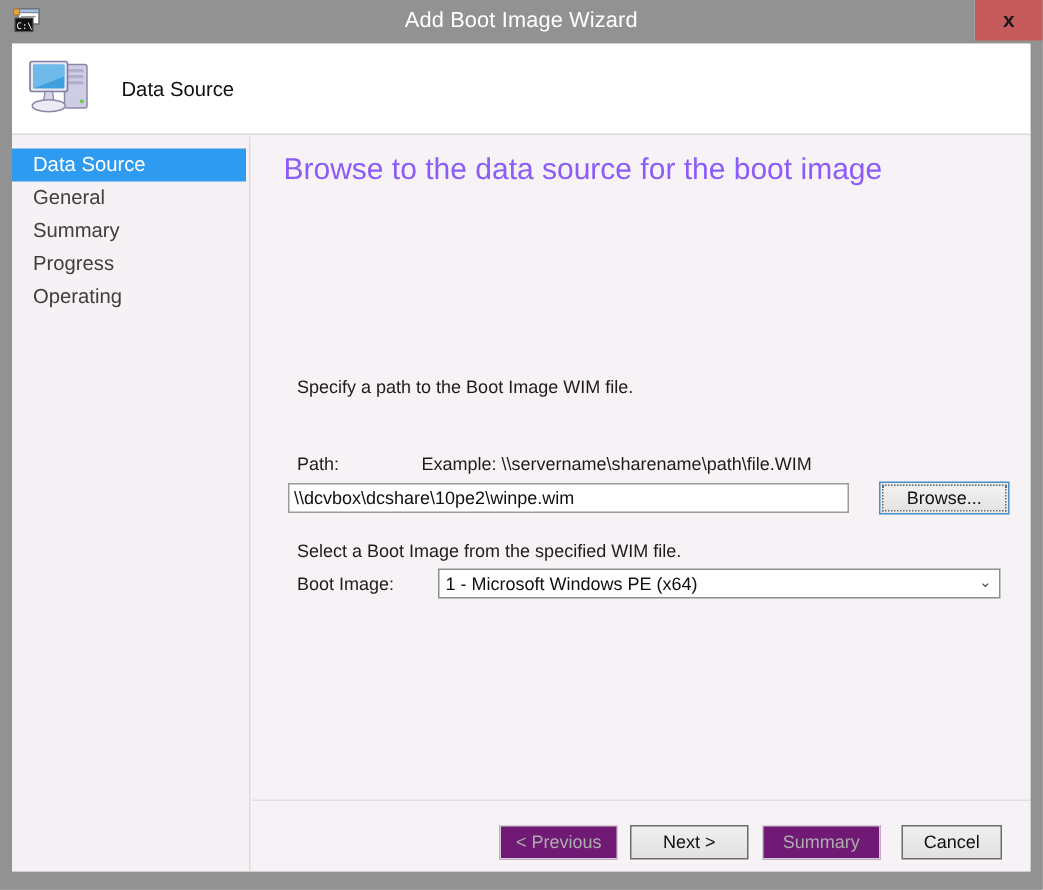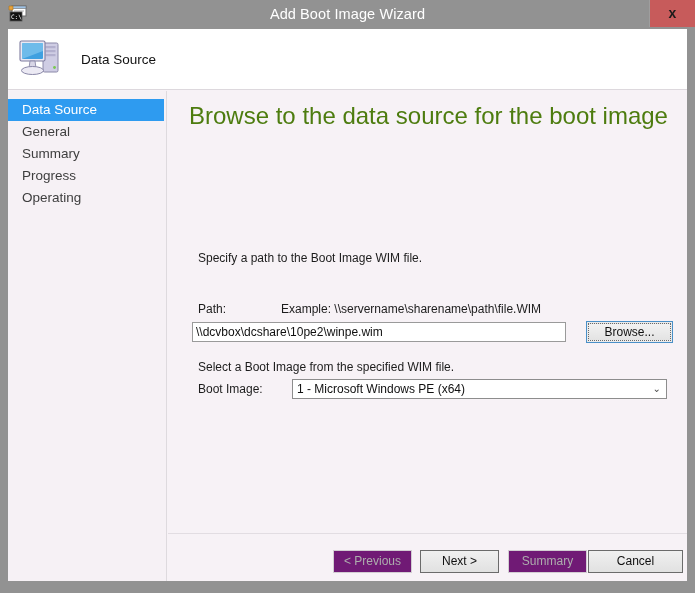--- a/index.html
+++ b/index.html
@@ -117,22 +117,22 @@
   
   #content {
     position: absolute;
     left: 160px; top: 62px;
     width: 519px; height: 442px;
     background: #f7f2f6;
   }
   #page-heading {
     position: absolute;
     left: 21px; top: 11px;
-    font-size: 24px;
-    color: #4d7c0f;
+    font-size: 20px;
+    color: #8b5cf6;
     white-space: nowrap;
   }
   .body-text {
     position: absolute;
     font-size: 12px;
     color: #1c1c1c;
     white-space: nowrap;
   }
   #intro-line  { left: 30px; top: 113px; }
   #specify-line{ left: 30px; top: 160px; }
@@ -229,21 +229,21 @@
   }
   .wiz-button.disabled {
     background: #701a75;
     border: 1px solid #d2cdd2;
     color: #adadad;
     cursor: default;
   }
   #btn-previous { left: 165px; width: 79px; }
   #btn-next     { left: 252px; width: 79px; }
   #btn-summary  { left: 340px; width: 79px; }
-  #btn-cancel   { left: 420px; width: 95px; }
+  #btn-cancel   { left: 433px; width: 67px; }
 </style>
 </head>
 <body>
 
 <div id="window">
 
   <div id="titlebar">
     <span id="app-icon">
       <svg width="20" height="20" viewBox="0 0 20 20">
         <rect x="4" y="2" width="14" height="10" fill="#ffffff" stroke="#6d6d6d" stroke-width="1"></rect>

